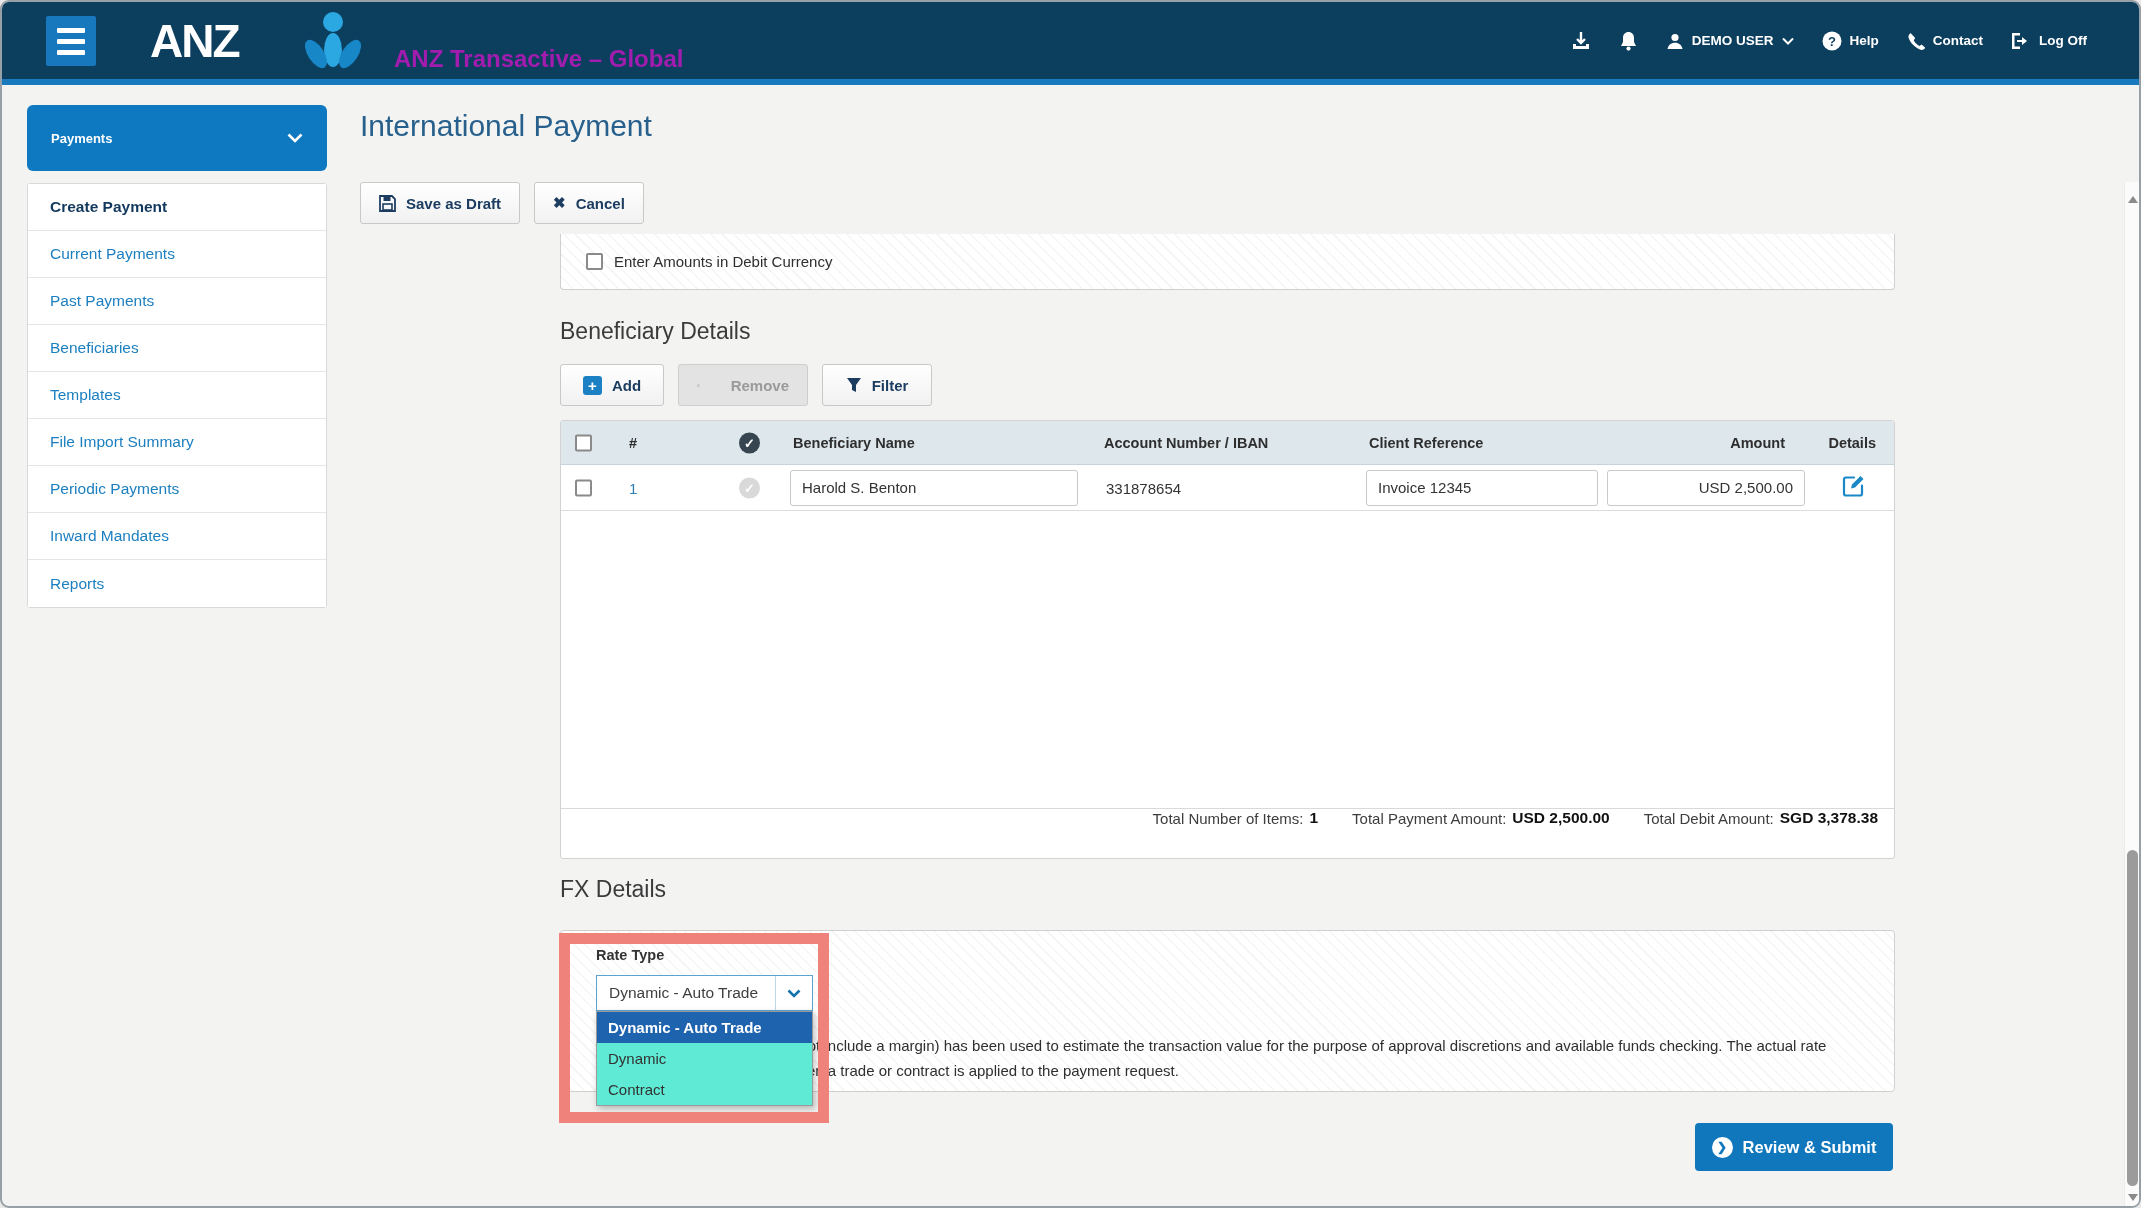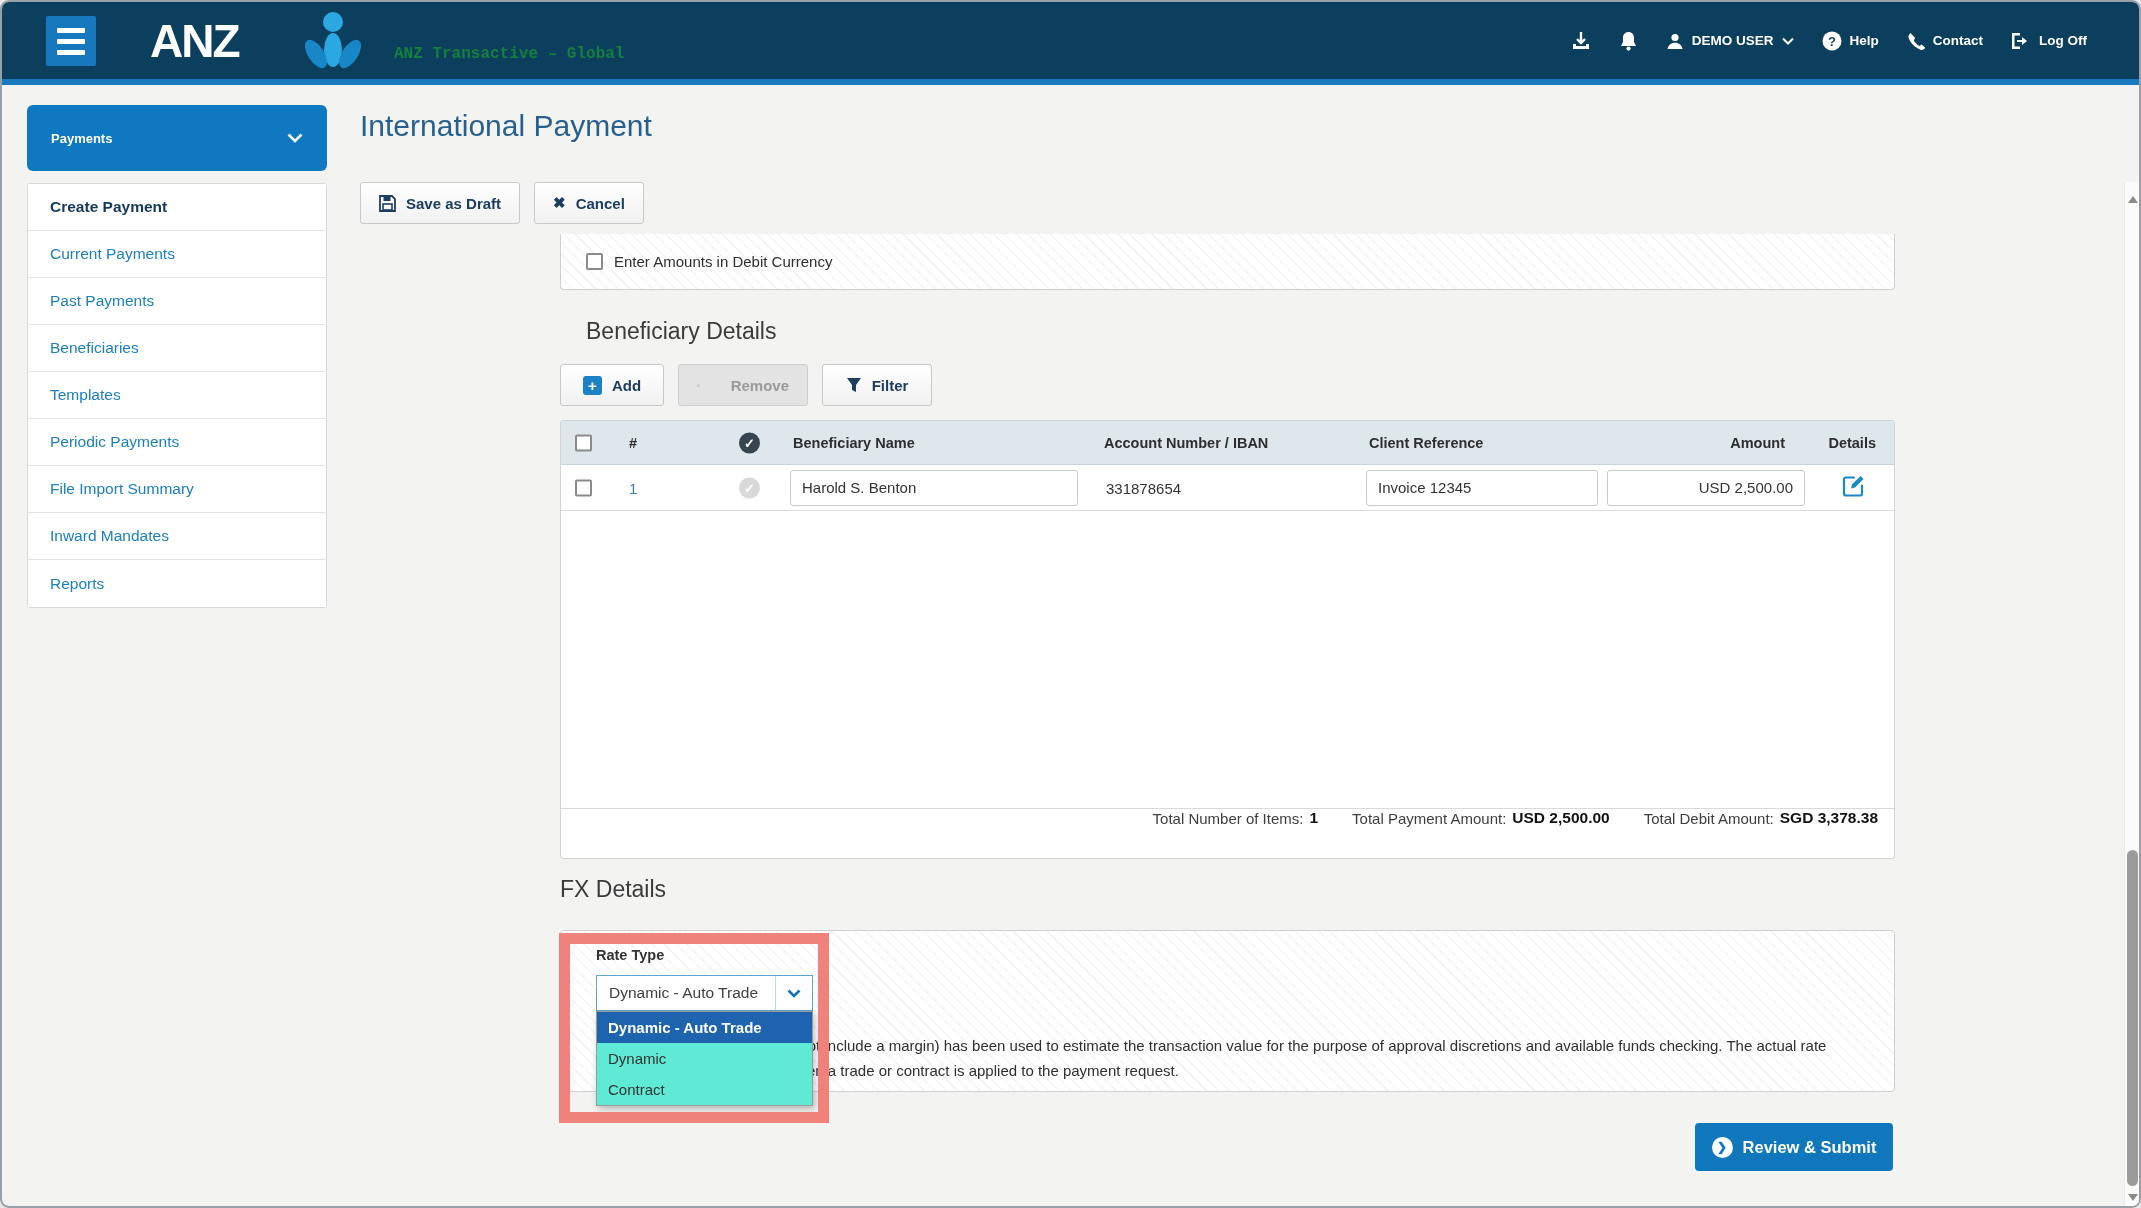--- a/index.html
+++ b/index.html
@@ -11,21 +11,21 @@
   
   .hdr { position:absolute; left:0; top:0; width:100%; height:77px; background:#0c3e5e; }
   .hdr-stripe { position:absolute; left:0; top:77px; width:100%; height:6px; background:#1879bf; }
   .hamburger { position:absolute; left:44px; top:14px; width:50px; height:50px; background:#1878be;
                border-radius:2px; display:flex; flex-direction:column; justify-content:center;
                align-items:center; gap:6px; cursor:pointer; }
   .hamburger span { width:28px; height:5px; background:#fff; border-radius:1px; }
   .logo-text { position:absolute; left:148px; top:12px; color:#fff; font-size:46px; font-weight:800;
                letter-spacing:-2px; font-style:normal; }
   .logo-sym { position:absolute; left:300px; top:6px; }
-  .app-title { position:absolute; left:392px; top:43px; color:#15803d; font-size:16px; font-weight:700;font-family:Liberation Mono, monospace; }
+  .app-title { position:absolute; left:392px; top:43px; color:#a21caf; font-size:24px; font-weight:700; }
   .hdr-right { position:absolute; right:52px; top:0; height:77px; display:flex; align-items:center; gap:28px; }
   .hdr-item { display:flex; align-items:center; gap:8px; color:#fff; font-size:13.5px; font-weight:700; cursor:pointer; }
   .hdr-item svg { display:block; }
 
   
   .side { position:absolute; left:25px; top:103px; width:300px; }
   .side-head { height:66px; background:#0e79c0; border-radius:6px; display:flex; align-items:center;
                justify-content:space-between; padding:0 24px; cursor:pointer; }
   .side-head .lbl { color:#fff; font-size:13px; font-weight:700; }
   .side-menu { margin-top:12px; background:#fff; border:1px solid #d9d9d9; border-radius:3px; }
@@ -192,22 +192,22 @@
       <svg width="16" height="10" viewBox="0 0 16 10">
           <path d="M1.5 1.5l6.5 6.5 6.5-6.5" stroke="#fff" stroke-width="2.6" fill="none"></path>
         </svg>
     </div>
     <div class="side-menu">
       <div class="side-item active">Create Payment</div>
       <div class="side-item">Current Payments</div>
       <div class="side-item">Past Payments</div>
       <div class="side-item">Beneficiaries</div>
       <div class="side-item">Templates</div>
+      <div class="side-item">File Import Summary</div>
       <div class="side-item">Periodic Payments</div>
-      <div class="side-item">File Import Summary</div>
       <div class="side-item">Inward Mandates</div>
       <div class="side-item">Reports</div>
     </div>
   </div>
 
   <h1 class="page-title">International Payment</h1>
 
   <div class="toolbar">
     <button class="btn">
       <svg width="17" height="17" viewBox="0 0 17 17">
@@ -221,21 +221,21 @@
       <span class="xmark">✖</span>
       <span>Cancel</span>
     </button>
   </div>
 
   <div class="panelA hatch">
     <input type="checkbox" style="">
     <label>Enter Amounts in Debit Currency</label>
   </div>
 
-  <div class="sec-head" style="top:316px;margin-left:26px;">Beneficiary Details</div>
+  <div class="sec-head" style="top:316px;">Beneficiary Details</div>
 
   <div class="actionrow">
     <button class="btn" style="width:104px;">
       <span class="iconplus">+</span>
       <span>Add</span>
     </button>
     <button class="btn disabled" style="width:130px;gap:31px;">
       <svg width="15" height="17" viewBox="0 0 15 17">
           <path d="M1 4h13M5.5 1h4M2.5 4l1 12h8l1-12" fill="none" stroke="#a7a7a7" stroke-width="1.7"></path>
           <path d="M5.5 7v6M7.5 7v6M9.5 7v6" stroke="#a7a7a7" stroke-width="1.2"></path>

